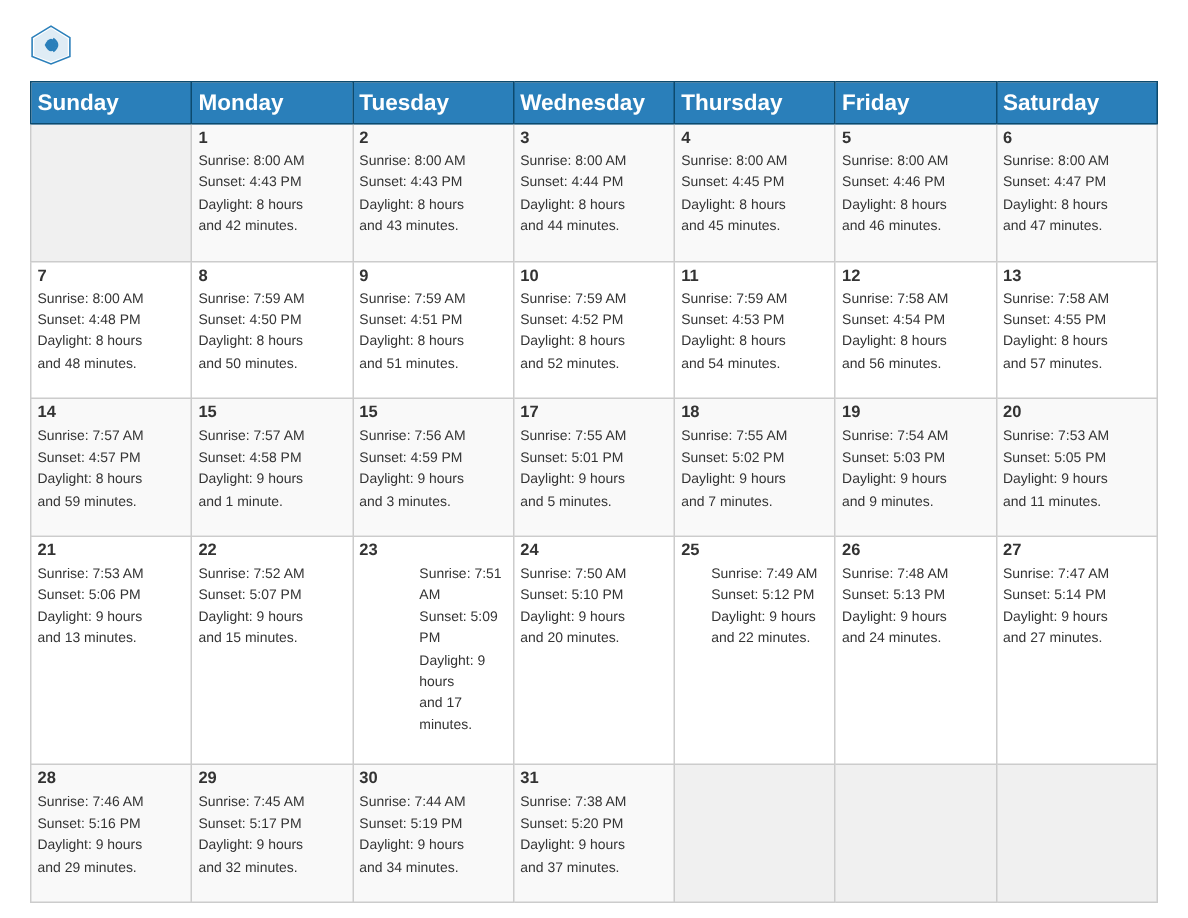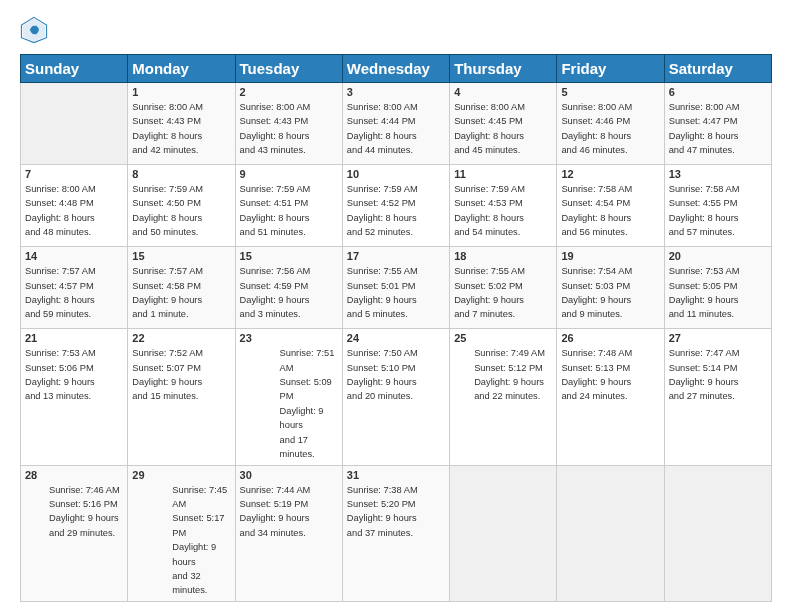--- a/index.html
+++ b/index.html
@@ -328,28 +328,28 @@
             <span class="day-num">27</span>
             <div class="day-info" style="white-space: pre-line;">Sunrise: 7:47 AM
 Sunset: 5:14 PM
 Daylight: 9 hours
 and 27 minutes.</div>
           </td>
         </tr>
         <tr>
           <td>
             <span class="day-num">28</span>
-            <div class="day-info" style="white-space: pre-line; margin-left: 24px;">Sunrise: 7:46 AM
+            <div class="day-info" style="white-space: pre-line;">Sunrise: 7:46 AM
 Sunset: 5:16 PM
 Daylight: 9 hours
 and 29 minutes.</div>
           </td>
           <td>
             <span class="day-num">29</span>
-            <div class="day-info" style="white-space: pre-line; margin-left: 40px;">Sunrise: 7:45 AM
+            <div class="day-info" style="white-space: pre-line;">Sunrise: 7:45 AM
 Sunset: 5:17 PM
 Daylight: 9 hours
 and 32 minutes.</div>
           </td>
           <td>
             <span class="day-num">30</span>
             <div class="day-info" style="white-space: pre-line;">Sunrise: 7:44 AM
 Sunset: 5:19 PM
 Daylight: 9 hours
 and 34 minutes.</div>

